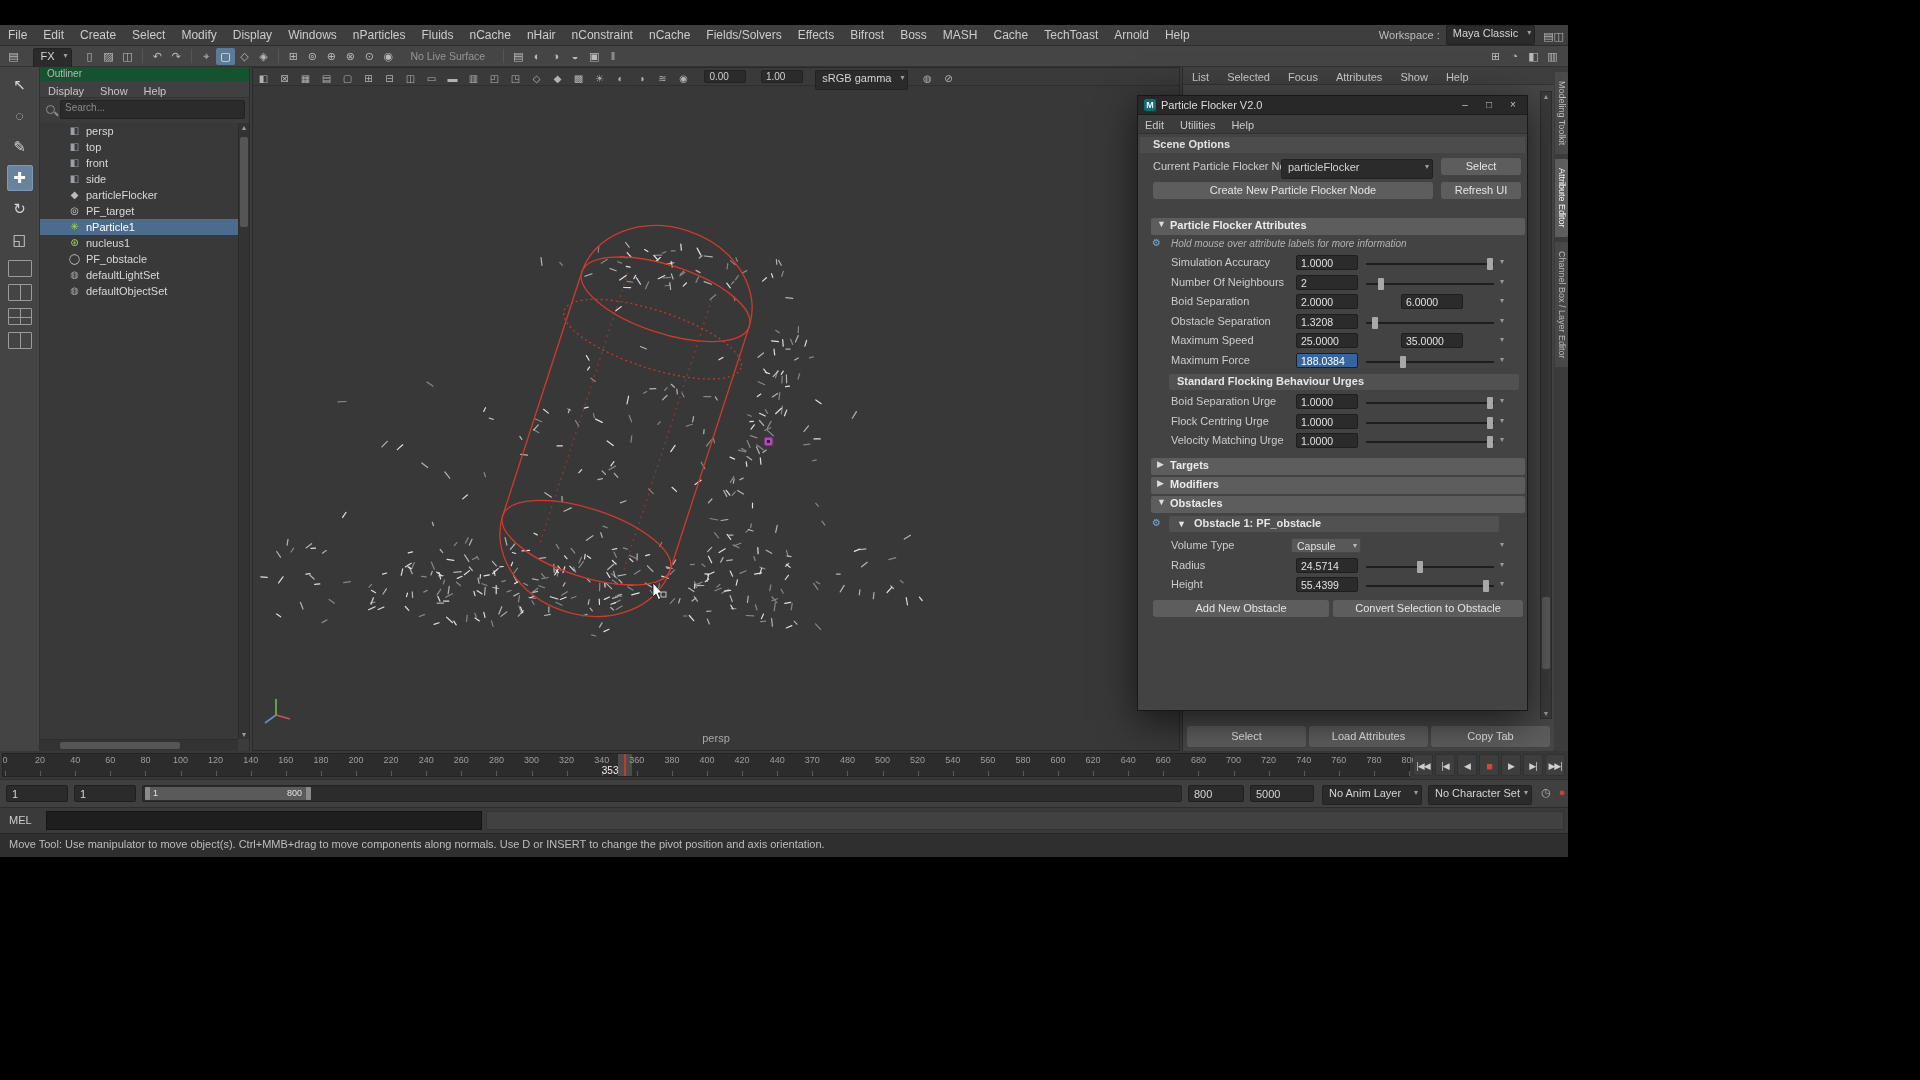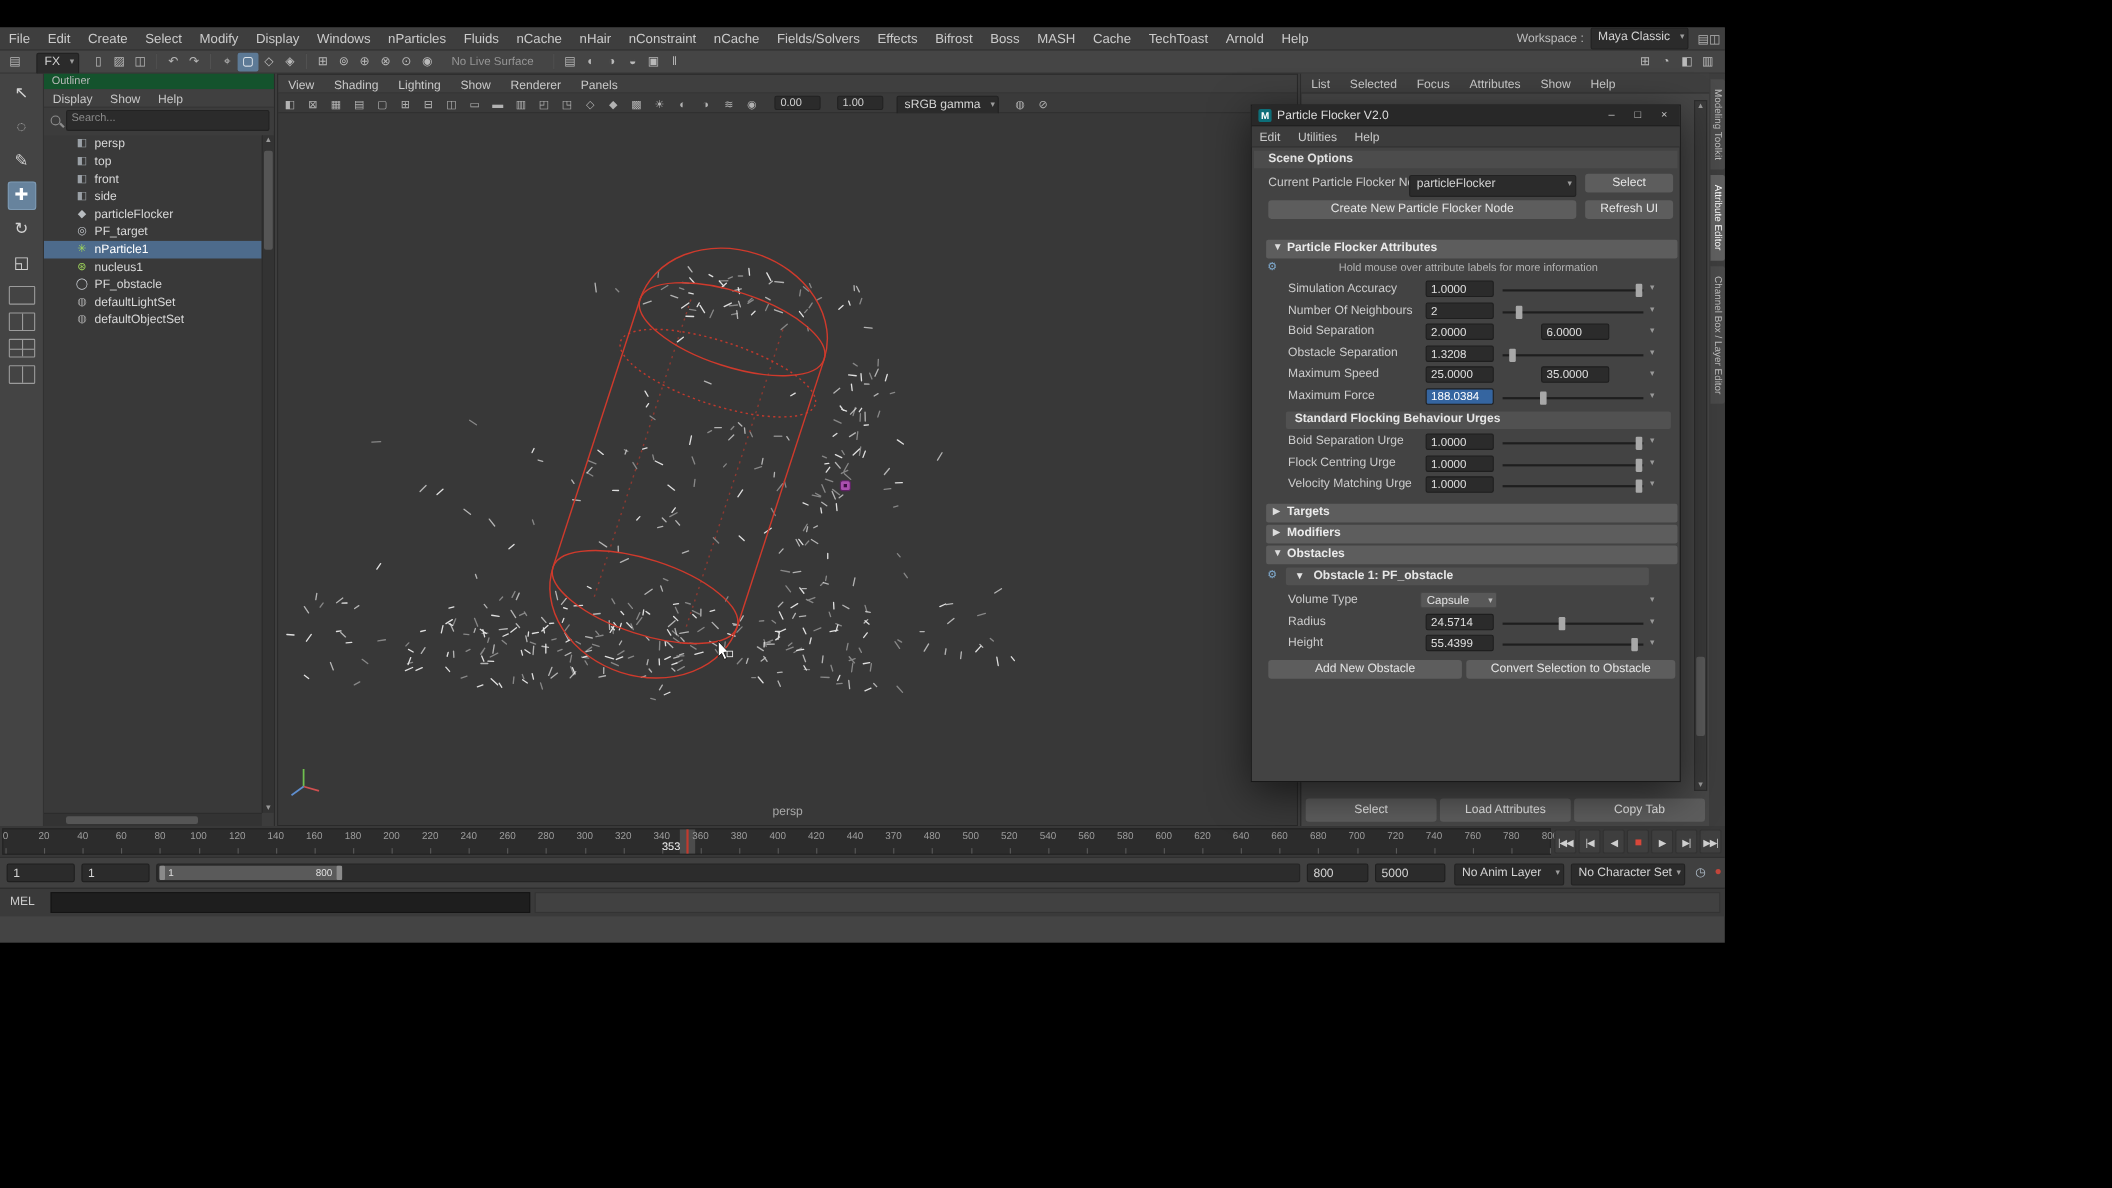--- a/index.html
+++ b/index.html
@@ -144,21 +144,21 @@
   .pf-slider{position:absolute;left:228px;top:9px;width:128px;height:2px;background:#1e1e1e;}
   .pf-handle{position:absolute;top:-5px;width:6px;height:12px;background:#a8a8a8;border-radius:1px;}
   .pf-rowarrow{position:absolute;left:362px;top:3px;font-size:8px;color:#999;}
   .pf-row{position:relative;height:19.5px;}
   .pf-frame{position:absolute;left:13px;width:374px;height:17px;background:#5d5d5d;border-radius:2px;
             font-size:11px;font-weight:bold;color:#ebebeb;padding:1px 0 0 19px;}
   .pf-frame .arr{position:absolute;left:6px;top:1px;font-size:9px;font-weight:normal;color:#dcdcdc;}
   .pf-subframe{position:absolute;left:31px;width:350px;height:16px;background:#515151;border-radius:2px;
                font-size:11px;font-weight:bold;color:#e6e6e6;padding:1px 0 0 8px;}
   .gear{position:absolute;left:14px;font-size:10px;color:#7fa9cc;}
-  .pf-hint{position:absolute;left:33px;font-size:10px;color:#b2b2b2;margin-left:46px;}
+  .pf-hint{position:absolute;left:33px;font-size:10px;font-style:italic;color:#b2b2b2;}
   .pf-btn{position:absolute;height:17px;line-height:17px;background:#5d5d5d;border-radius:3px;text-align:center;
           font-size:11px;color:#e5e5e5;}
   .pf-combo-sm{position:absolute;left:153px;top:1px;width:70px;height:15px;background:#585858;border:1px solid #474747;
                border-radius:2px;font-size:10.5px;color:#e2e2e2;padding:0 14px 0 5px;line-height:14px;}
   .pf-combo-sm .caret{position:absolute;right:3px;top:0;font-size:8px;color:#bbb;}
 </style>
 </head>
 <body>
 
 <div class="stage">
@@ -257,21 +257,20 @@
           <span class="scroll-arrow" style="top:1px;">▲</span>
           <div class="thumb"></div>
           <span class="scroll-arrow" style="bottom:1px;">▼</span>
         </div>
         <div class="out-hscroll">
           <div class="thumb"></div>
         </div>
       </div>
 
       <div class="viewport">
-        <div class="vp-menus" id="vp-menus"><span class="vp-menu-item">View</span><span class="vp-menu-item">Shading</span><span class="vp-menu-item">Lighting</span><span class="vp-menu-item">Show</span><span class="vp-menu-item">Renderer</span><span class="vp-menu-item">Panels</span></div>
         <div class="vp-icons">
           <span id="vp-icons-host"><span class="vicon">◧</span><span class="vicon">⊠</span><span class="vicon">▦</span><span class="vicon">▤</span><span class="vicon">▢</span><span class="vicon">⊞</span><span class="vicon">⊟</span><span class="vicon">◫</span><span class="vicon">▭</span><span class="vicon">▬</span><span class="vicon">▥</span><span class="vicon">◰</span><span class="vicon">◳</span><span class="vicon">◇</span><span class="vicon">◆</span><span class="vicon">▩</span><span class="vicon">☀</span><span class="vicon">◐</span><span class="vicon">◑</span><span class="vicon">≋</span><span class="vicon">◉</span></span>
           <span class="vp-field" style="margin-left:6px;">0.00</span>
           <span class="vp-field" style="margin-left:10px;">1.00</span>
           <span class="combo vp-combo">
             <span>sRGB gamma</span>
             <span class="caret">▾</span>
           </span>
           <span id="vp-icons-trailing"><span class="vicon">◍</span><span class="vicon">⊘</span></span>
         </div>
@@ -453,20 +452,23 @@
       </span>
       <span id="rs-icons"><span class="rs-icon" style="left: 1538px; color: rgb(169, 182, 194);">◷</span><span class="rs-icon" style="left: 1554px; color: rgb(194, 69, 58);">●</span></span>
     </div>
 
     <div class="melbar">
       <span class="mel-label">MEL</span>
       <div class="mel-input"></div>
       <div class="mel-echo"></div>
     </div>
 
+    <div class="helpbar">
+      <div class="help-text">Move Tool: Use manipulator to move object(s). Ctrl+MMB+drag to move components along normals. Use D or INSERT to change the pivot position and axis orientation.</div>
+    </div>
 
     <div class="pf">
       <div class="pf-titlebar">
         <span class="pf-appicon">M</span>
         <span class="pf-title">Particle Flocker V2.0</span>
         <span class="pf-winbtn" style="right:50px;">–</span>
         <span class="pf-winbtn" style="right:26px;">□</span>
         <span class="pf-winbtn" style="right:2px;">×</span>
       </div>
       <div class="pf-menus" id="pf-menus"><span class="pf-menu-item">Edit</span><span class="pf-menu-item">Utilities</span><span class="pf-menu-item">Help</span></div>

